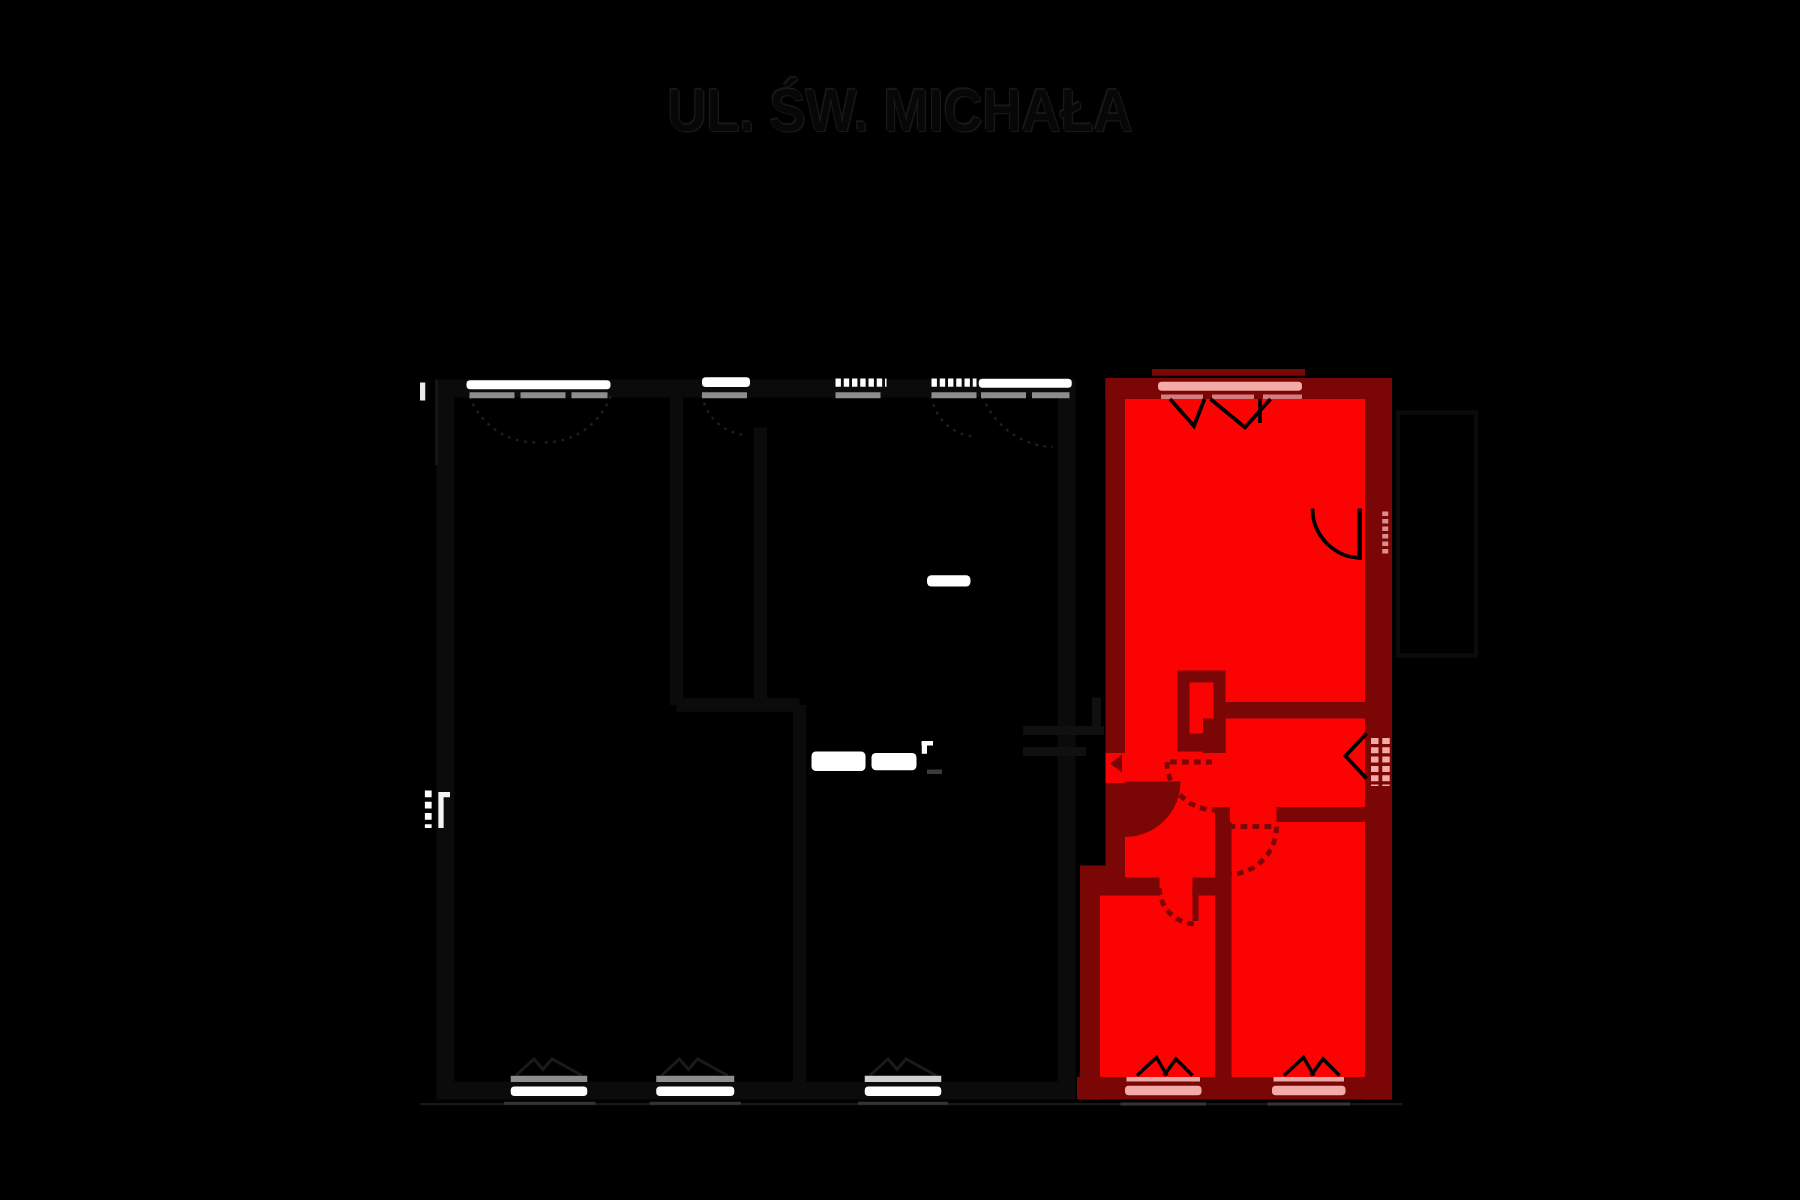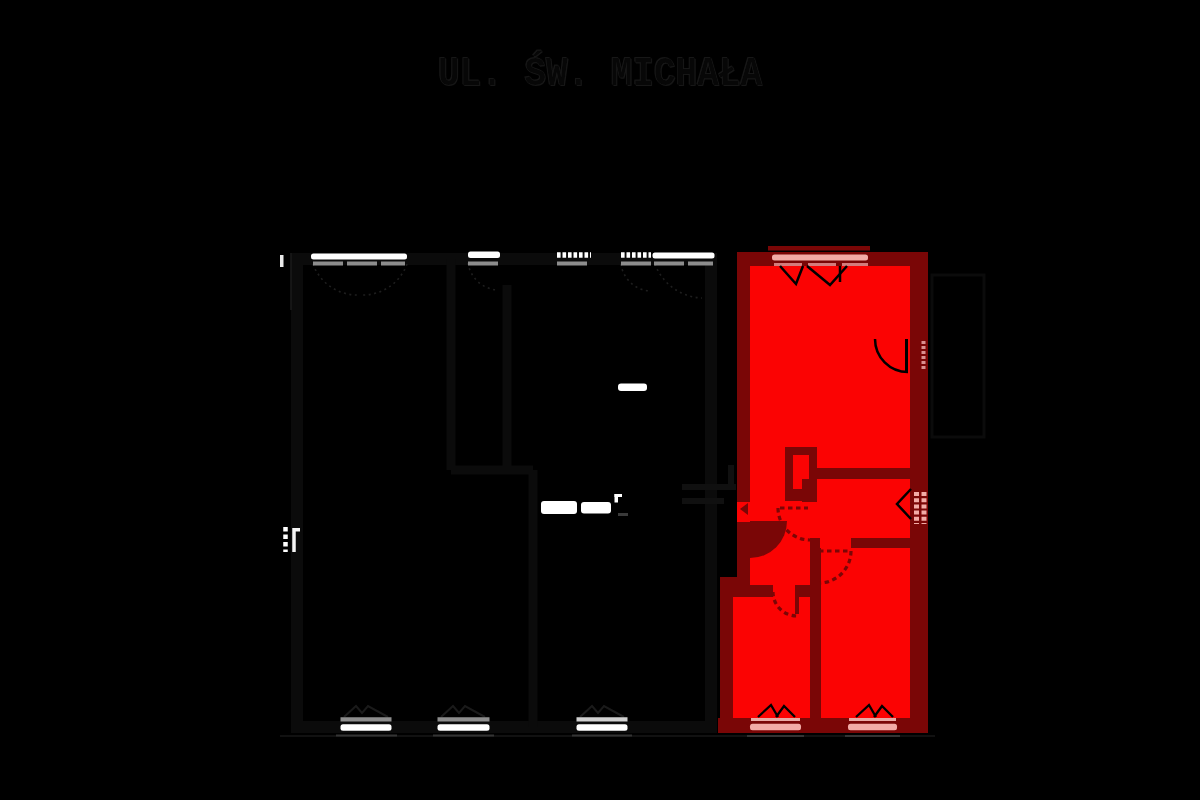--- a/index.html
+++ b/index.html
@@ -1,17 +1,17 @@
 <!DOCTYPE html>
 <html style="--bg: #000000; --unit-fill: #fb0303; --unit-wall: #7a0606; --unit-window: #f2aba6; --window-white: #ffffff; --window-dim: #8d8d8d; --title-ink: #070707;"><head>
 <meta charset="utf-8">
 <style>
   html,body{margin:0;padding:0;background:var(--bg,#000);}
   .stage{position:relative;width:1200px;height:784px;background:var(--bg,#000);overflow:hidden;
-         font-family:Liberation Mono, monospace;}
+         font-family:Liberation Sans, sans-serif;}
   .street-title{
     position:absolute;left:0;right:0;top:52px;height:46px;text-align:center;
     font-weight:bold;font-size:40px;letter-spacing:0px;
     color:var(--title-ink,#070707);
     text-shadow:0 0 1px #2e2e2e, 1px 1px 0 #151515, -1px -1px 0 #151515;
     transform:scaleX(.9);transform-origin:50% 50%;
     white-space:nowrap;user-select:none;
   }
   svg{position:absolute;left:0;top:0;}
   .c-unit-fill{fill:var(--unit-fill,#fb0303);}

